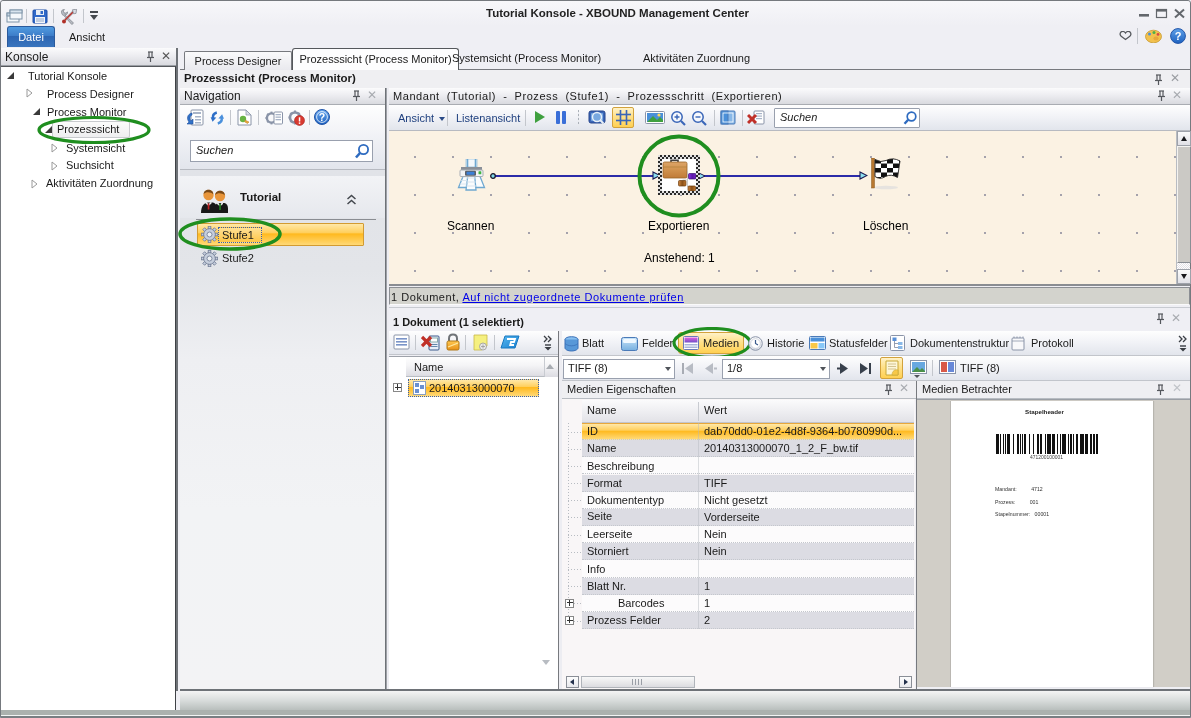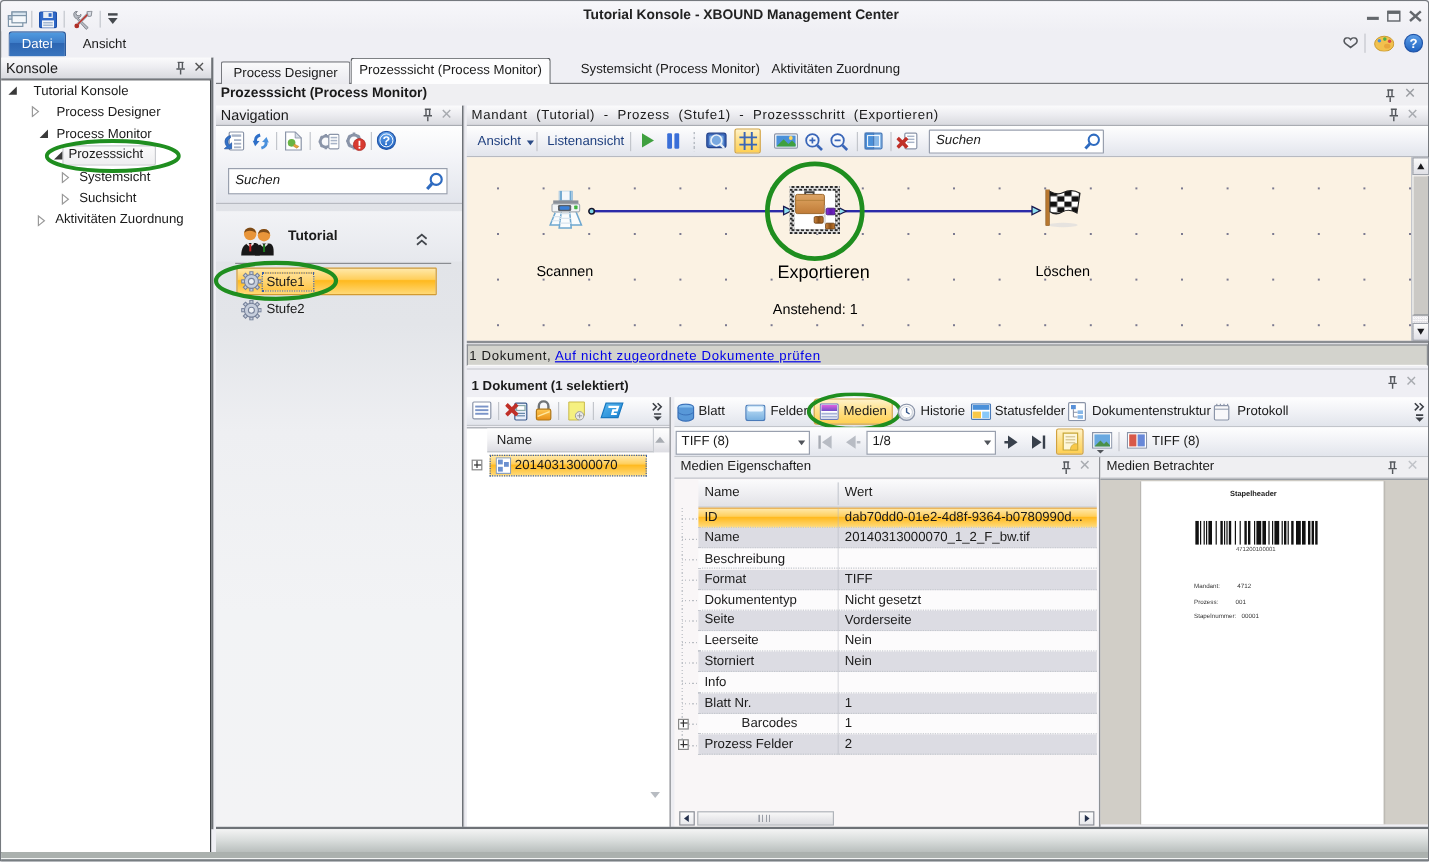--- a/index.html
+++ b/index.html
@@ -134,21 +134,21 @@
     </svg>
 </div>
 
 <div class="abs" style="left:176px;top:48px;width:2px;height:643px;background:#6E7277;"></div>
 <div class="abs" style="left:178px;top:48px;width:2px;height:643px;background:#F0F0F5;"></div>
 
 <div class="abs" style="left:180px;top:48px;width:1010px;height:22px;background:#EFEFF4;"></div>
 <div class="abs" style="left:180px;top:69px;width:1010px;height:1px;background:#77797E;"></div>
 <div class="abs" style="left:184px;top:51px;width:108px;height:19px;background:linear-gradient(#FAFAFB,#E9E9EE);border:1px solid #77797E;border-bottom:none;border-radius:2px 2px 0 0;text-align:center;line-height:18px;">Process Designer</div>
 <div class="abs" style="left:292px;top:48px;width:167px;height:22px;background:#FDFDFE;border:1px solid #55585C;border-bottom:none;border-radius:3px 3px 0 0;text-align:center;line-height:20px;">Prozesssicht (Process Monitor)</div>
-<div class="abs" style="left:484px;top:52px;">Systemsicht (Process Monitor)</div>
+<div class="abs" style="left:452px;top:52px;">Systemsicht (Process Monitor)</div>
 <div class="abs" style="left:643px;top:52px;">Aktivitäten Zuordnung</div>
 
 <div class="abs" style="left:180px;top:70px;width:1010px;height:18px;background:#EFEFF2;"></div>
 <div class="abs" style="left:184px;top:72px;font-weight:bold;font-size:11.5px;">Prozesssicht (Process Monitor)</div>
 <svg class="abs" style="left:1154px;top:74px;" width="9" height="12">
     <g fill="none" stroke="#55585D" stroke-width="1.2">
       <path d="M2 1 L7 1"></path>
       <path d="M3 1 L3 6 M6 1 L6 6"></path>
       <path d="M1 6.5 L8 6.5"></path>
       <path d="M4.5 7 L4.5 11"></path>
@@ -462,21 +462,21 @@
         <linearGradient id="bc2" x1="0" y1="0" x2="1" y2="0">
           <stop offset="0" stop-color="#D08840"></stop>
           <stop offset="0.5" stop-color="#8A5018"></stop>
           <stop offset="1" stop-color="#C07830"></stop>
         </linearGradient>
       </defs>
   </svg>
   <svg class="abs" style="left:248px;top:3px;" width="84" height="84">
       <circle cx="42" cy="42" r="39.5" fill="none" stroke="#1F8E1F" stroke-width="4"></circle>
     </svg>
-  <div class="abs" style="left:259px;top:88px;font-size:15px;color:#000;">Exportieren</div>
+  <div class="abs" style="left:259px;top:88px;font-size:12px;color:#000;">Exportieren</div>
   <div class="abs" style="left:255px;top:120px;font-size:12px;color:#000;">Anstehend: 1</div>
 
   <svg class="abs" style="left:480px;top:27px;" width="33" height="33">
     <defs>
         <pattern id="chk" width="12" height="9" patternUnits="userSpaceOnUse" patternTransform="translate(6,1)">
           <rect width="12" height="9" fill="#fff"></rect>
           <rect x="0" y="0" width="6" height="4.5" fill="#111"></rect>
           <rect x="6" y="4.5" width="6" height="4.5" fill="#111"></rect>
         </pattern>
       </defs>

